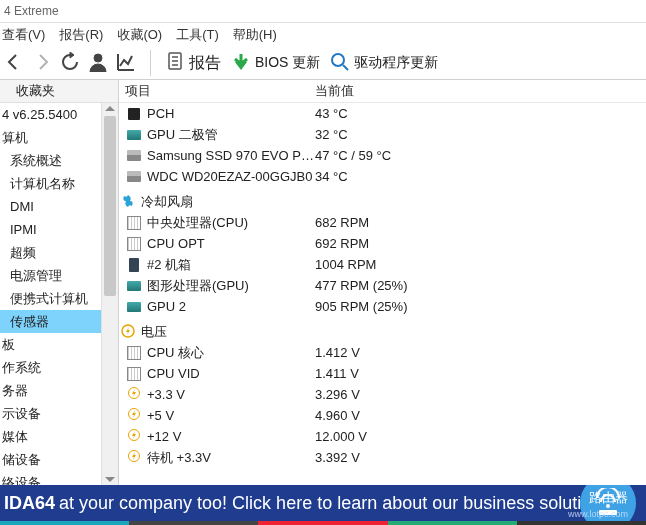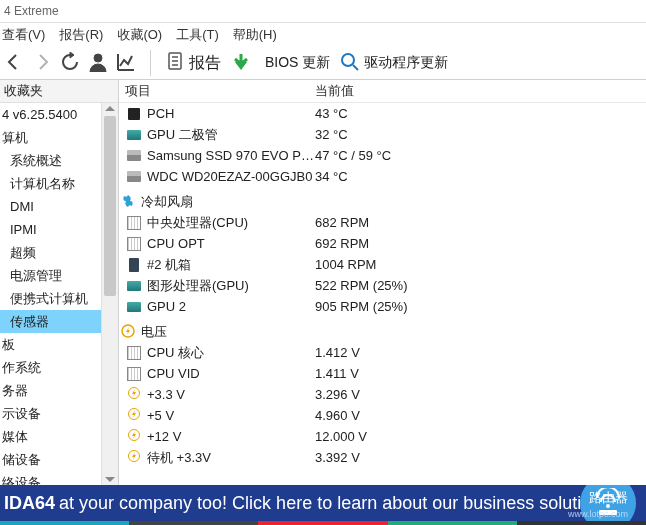--- a/index.html
+++ b/index.html
@@ -61,21 +61,21 @@
   }
   .report-btn {
     display: flex;
     align-items: center;
     gap: 4px;
     font-size: 16px;
   }
   .bios-btn {
     display: flex;
     align-items: center;
-    gap: 14px;
+    gap: 4px;
     font-size: 14px;
   }
   .driver-btn {
     display: flex;
     align-items: center;
     gap: 4px;
     font-size: 14px;
   }
   .bios-icon svg { fill: #2ba84a; }
   .driver-icon svg { fill: #2077c4; stroke:#2077c4;}
@@ -84,21 +84,21 @@
     display: flex;
     height: calc(525px - 22px - 24px - 32px - 36px - 6px);
   }
   .sidebar {
     width: 118px;
     border-right: 1px solid #d0d0d0;
     display: flex;
     flex-direction: column;
   }
   .sidebar-header {
-    padding: 2px 4px;
+    padding: 2px 16px;
     font-size: 13px;
     background: #f4f4f4;
     border-bottom: 1px solid #e0e0e0;
   }
   .tree {
     flex: 1;
     overflow: hidden;
   }
   .tree div.item {
     padding: 2px 4px 2px 12px;
@@ -410,21 +410,21 @@
             <span class="icon-box"></span>
           </span>
           <span class="name">#2 机箱</span>
           <span class="val">1004 RPM</span>
         </div>
         <div class="row">
           <span class="ic">
             <span class="icon-gpu"></span>
           </span>
           <span class="name">图形处理器(GPU)</span>
-          <span class="val">522 RPM  (25%)</span>
+          <span class="val">477 RPM  (25%)</span>
         </div>
         <div class="row">
           <span class="ic">
             <span class="icon-gpu"></span>
           </span>
           <span class="name">GPU 2</span>
           <span class="val">905 RPM  (25%)</span>
         </div>
         <div class="section">
           <span class="ic">

